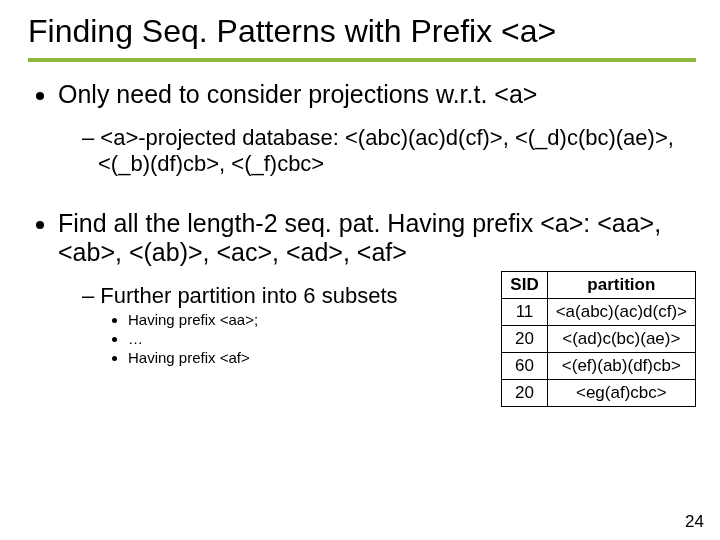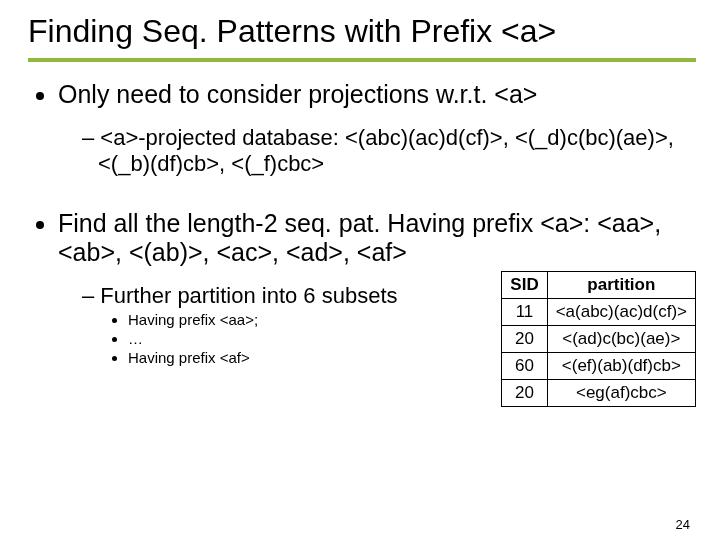--- a/index.html
+++ b/index.html
@@ -77,22 +77,22 @@
   }
   table.seqtab th, table.seqtab td {
     border: 1px solid #000;
     padding: 3px 8px;
     text-align: center;
     white-space: nowrap;
   }
   .pagenum {
     position: absolute;
     bottom: 8px;
-    right: 30px;
-    font-size: 13px;
+    right: 16px;
+    font-size: 17px;
   }
 </style>
 </head>
 <body>
 
 <div class="slide">
 
   <h1 class="title">Finding Seq. Patterns with Prefix &lt;a&gt;</h1>
   <div class="rule"></div>
 

